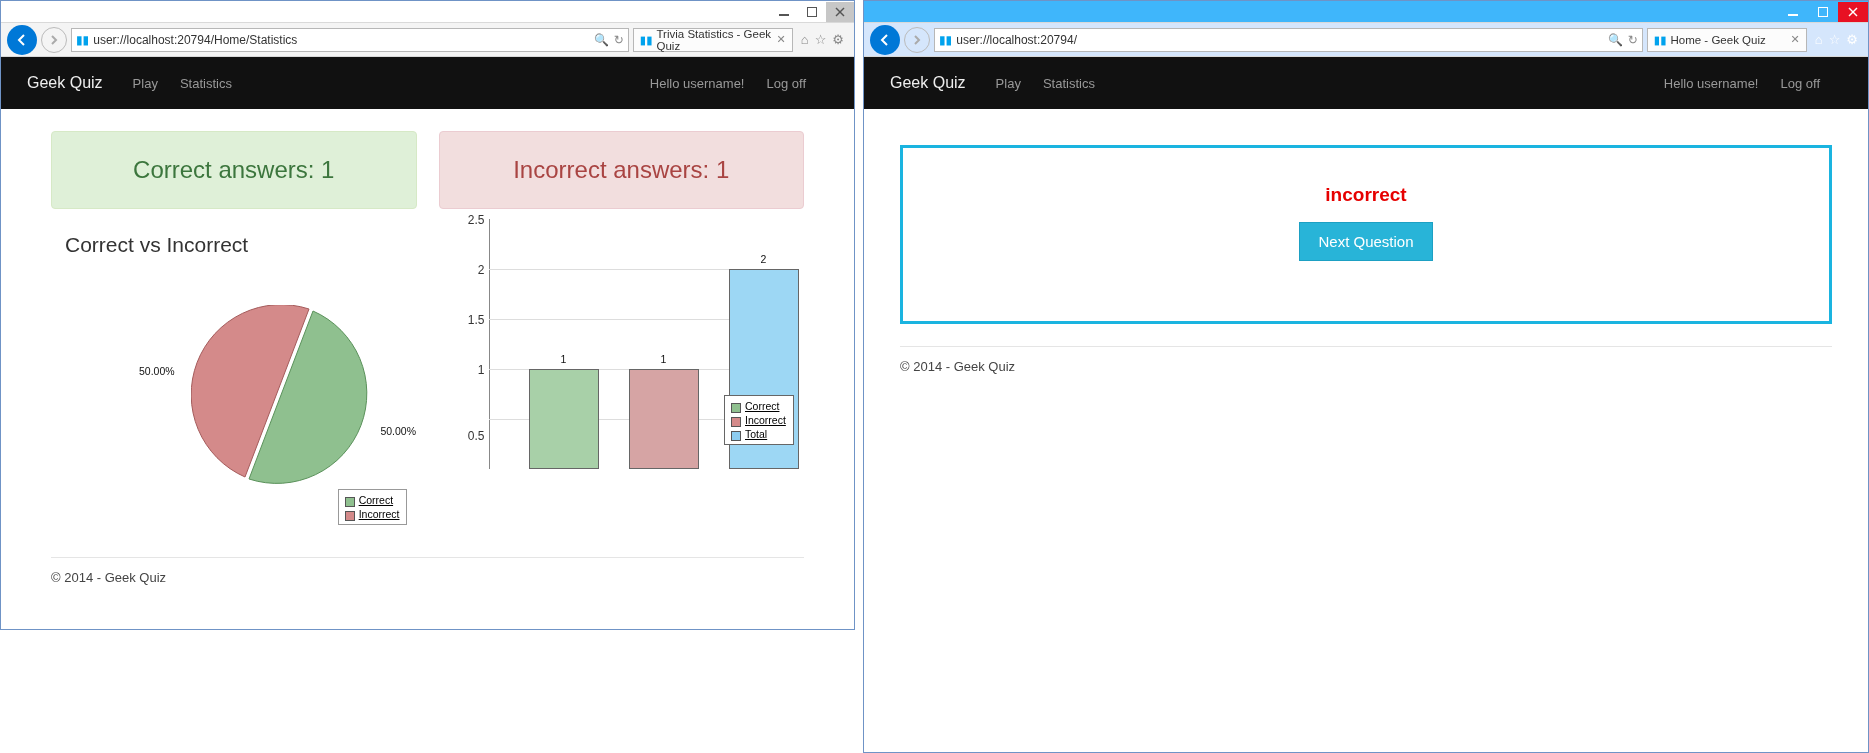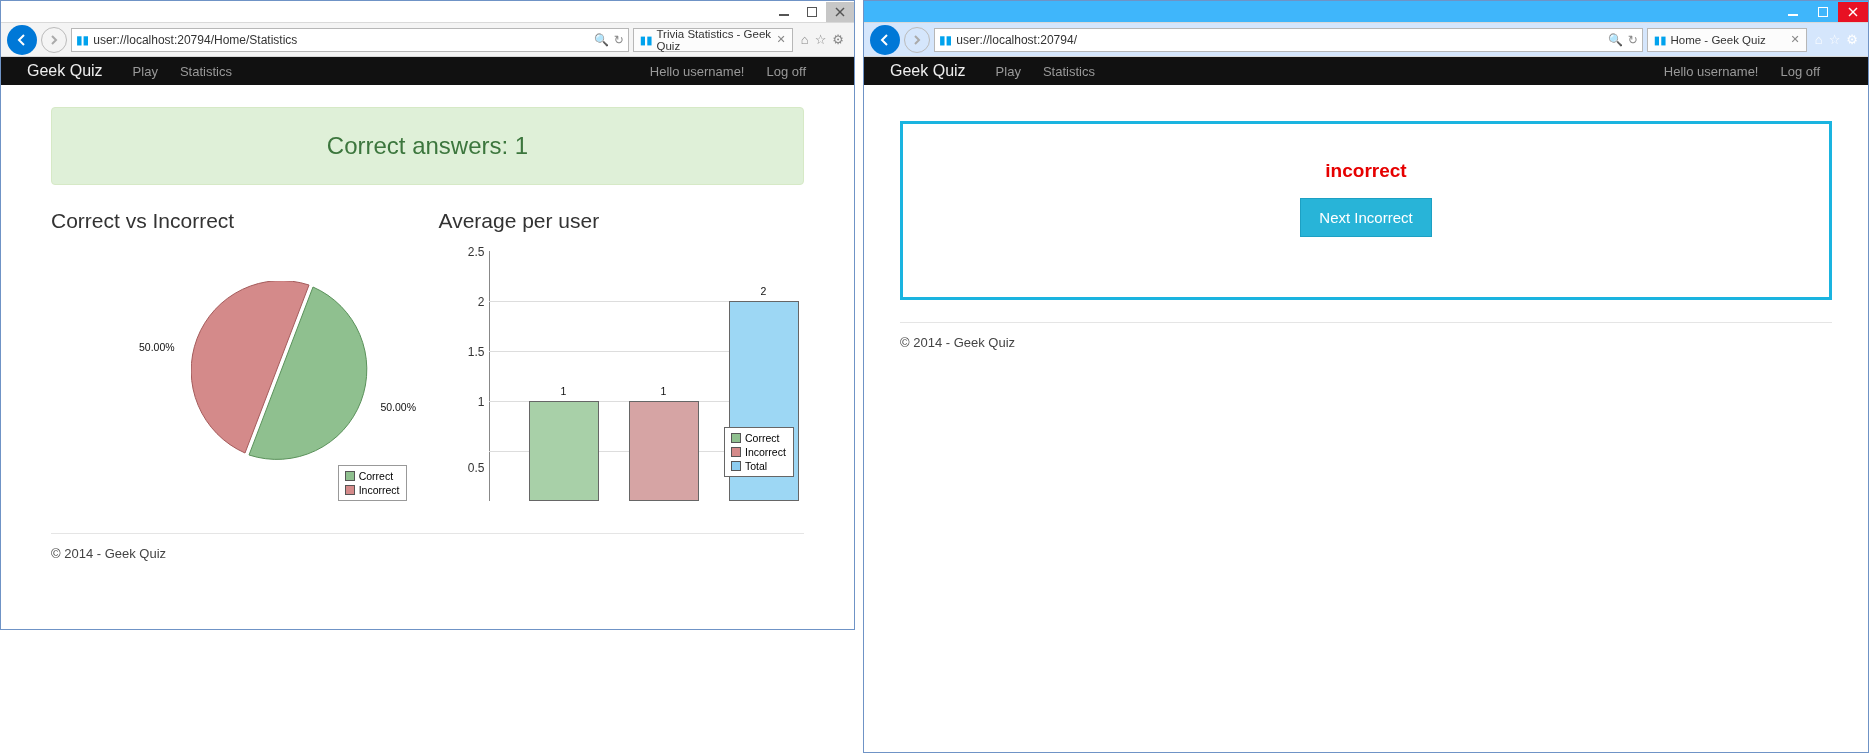--- a/index.html
+++ b/index.html
@@ -25,42 +25,42 @@
   .nav-fwd  { width: 26px; height: 26px; border-radius: 50%; border: 1px solid #bbb; display:flex;align-items:center;justify-content:center;}
   .addr     { flex: 1; height: 24px; border: 1px solid #b7b7b7; background: #fff; display: flex; align-items: center; font-size: 12px; color: #333; padding: 0 4px; }
   .addr .fav { color:#00a2ed; margin-right:4px; }
   .addr-icons { display:flex; gap:4px; color:#888; margin-left:auto; }
   .tab { width: 160px; height: 24px; border: 1px solid #b7b7b7; background: #fcfcfc; display: flex; align-items: center; font-size: 11.5px; color: #333; padding: 0 6px; gap: 4px; }
   .tab .fav { color:#00a2ed; }
   .tab .close-x { margin-left:auto; color:#888; font-size:11px; }
   .tb-icons-right { display:flex; gap:6px; color:#888; font-size:13px; padding:0 4px; }
 
   
-  .navbar { height: 28px; background: #111; display: flex; align-items: center; color: #999; padding: 0 26px; font-size: 13px; }
+  .navbar { height: 52px; background: #111; display: flex; align-items: center; color: #999; padding: 0 26px; font-size: 13px; }
   .navbar .brand { color: #eee; font-size: 16px; margin-right: 30px; }
   .navbar a { color: #999; margin-right: 22px; text-decoration: none; }
   .navbar .spacer { flex: 1; }
 
   
   .container { padding: 22px 50px; }
   .container.right { padding: 22px 36px; }
   .row { display: flex; gap: 22px; }
   .alert { flex: 1; border-radius: 4px; padding: 24px 0; text-align: center; font-size: 24px; }
   .alert-success { background: #dff0d8; border: 1px solid #d6e9c6; color: #3c763d; }
   .alert-danger  { background: #f2dede; border: 1px solid #ebccd1; color: #a94442; }
 
-  h3 { font-weight: 400; font-size: 21px; margin: 24px 0 8px; color: #333; }
+  h3 { font-weight: 400; font-size: 21px; margin: 24px 14px 8px; color: #333; }
 
   .chart-box { position: relative; height: 270px; }
 
   
   .legend { position:absolute; border:1px solid #999; background:#fff; font-size:10.5px; padding:3px 6px; }
   .legend.pie { right: 10px; bottom: 10px; }
   .legend.bar { right: 10px; bottom: 34px; }
-  .legend div{display:flex;align-items:center;gap:4px;line-height:14px;}
+  .legend div{display:flex;align-items:flex-end;gap:4px;line-height:14px;text-decoration:underline;}
   .sw { width:10px;height:10px;border:1px solid #555;}
   .sw.g{background:#8fc08f;} .sw.r{background:#d48a8a;} .sw.b{background:#8dcdf0;}
 
   
   .pie-wrap{position:absolute;left:140px;top:40px;width:180px;height:180px;}
   .pie-lbl{position:absolute;font-size:10.5px;color:#111;}
   .pie-lbl.a{right:-45px;top:120px;} .pie-lbl.b{left:-52px;top:60px;}
 
   
   .bar-area{position:absolute;left:50px;top:10px;right:10px;bottom:10px;}
@@ -142,20 +142,21 @@
       <a>Play</a>
       <a>Statistics</a>
       <span class="spacer"></span>
       <a>Hello username!</a>
       <a>Log off</a>
     </div>
 
     <div class="container">
       <div class="row">
         <div class="alert alert-success">Correct answers: 1</div>
+        <div class="alert alert-danger">Incorrect answers: 1</div>
       </div>
 
       <div class="row">
         <div style="flex:1">
           <h3>Correct vs Incorrect</h3>
           <div class="chart-box">
             <div class="pie-wrap">
               <svg width="180" height="180" viewBox="0 0 180 180">
                 <path d="M90 90 L122 6 A90 90 0 0 1 58 174 Z" fill="#8fc08f" stroke="#5a915a" stroke-width="1"></path>
                 <path d="M90 90 L58 174 A90 90 0 0 1 122 6 Z" fill="#d48a8a" stroke="#a45b5b" stroke-width="1" transform="translate(-4,-2)"></path>
@@ -170,21 +171,20 @@
                 </div>
               <div>
                   <span class="sw r"></span>
                   <span>Incorrect</span>
                 </div>
             </div>
           </div>
         </div>
 
         <div style="flex:1">
-          <h3>Average per user</h3>
           <div class="chart-box">
             <div class="bar-area">
               <div class="axis-y"></div>
 
               <div class="grid" style="top:50px"></div>
                 <div class="tick" style="top:44px">2</div>
               <div class="grid" style="top:100px"></div>
                 <div class="tick" style="top:94px">1.5</div>
               <div class="grid" style="top:150px"></div>
                 <div class="tick" style="top:144px">1</div>
@@ -281,20 +281,20 @@
       <a>Play</a>
       <a>Statistics</a>
       <span class="spacer"></span>
       <a>Hello username!</a>
       <a>Log off</a>
     </div>
 
     <div class="container right">
       <div class="quiz-card">
         <div class="result incorrect">incorrect</div>
-        <div class="next-btn">Next Incorrect</div>
+        <div class="next-btn">Next Question</div>
       </div>
       <hr class="sep">
       <div class="footer">© 2014 - Geek Quiz</div>
     </div>
   </div>
 
 </div>
 
 </body></html>

